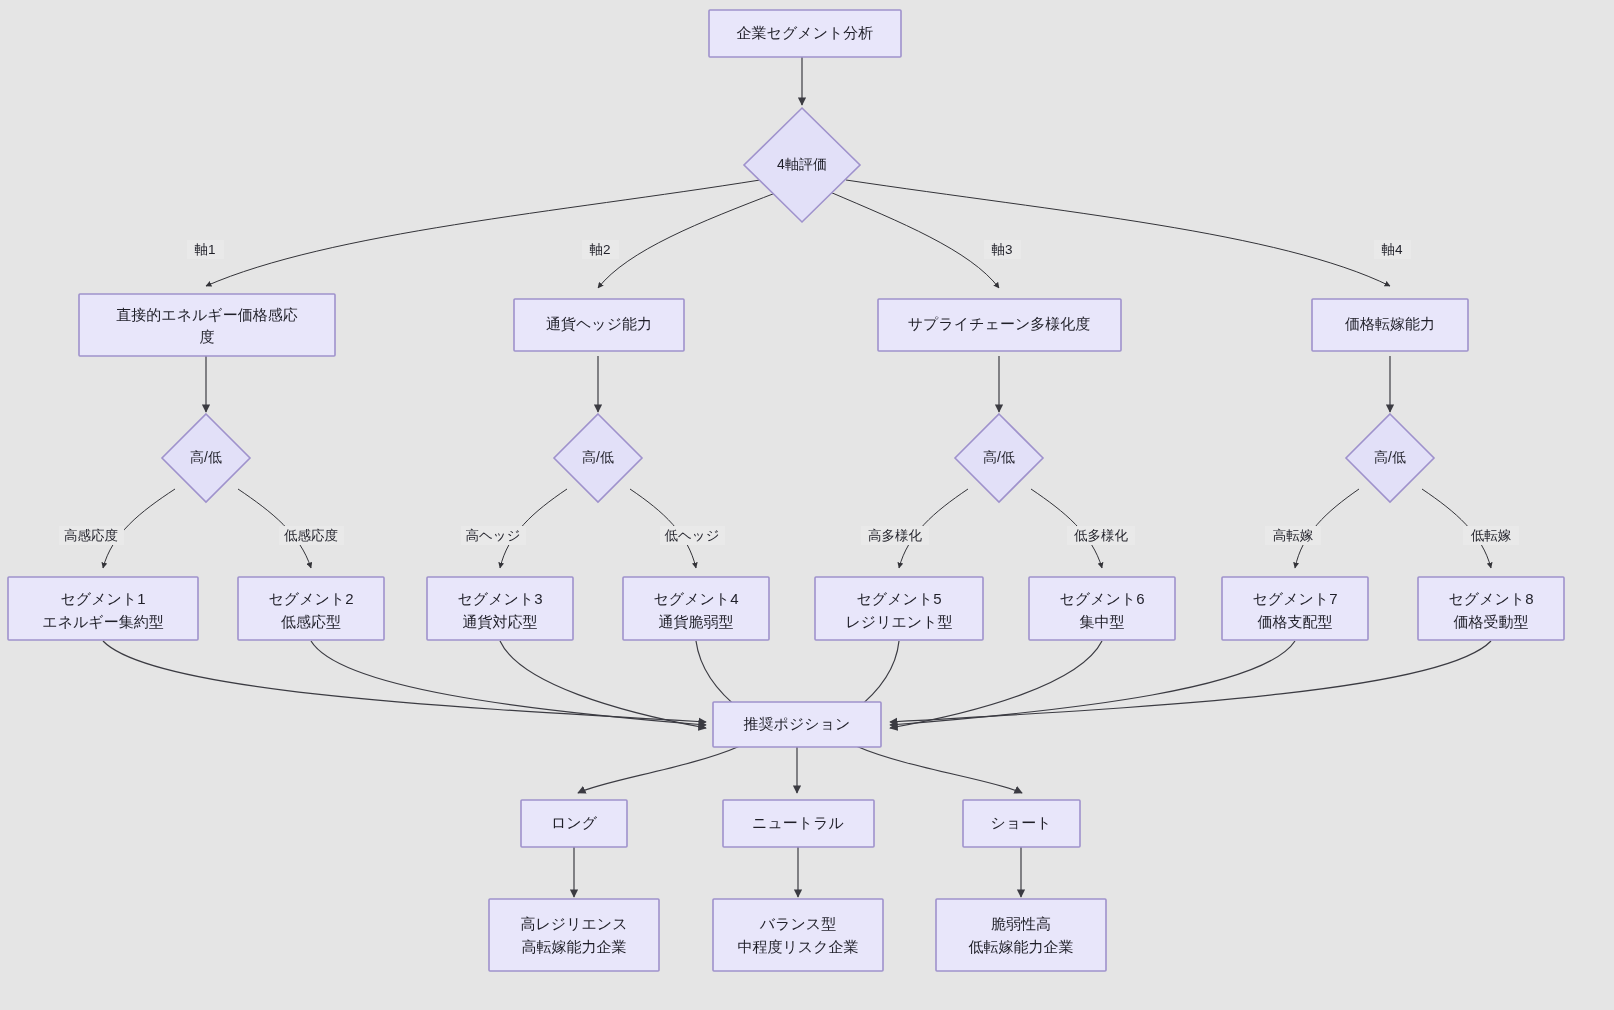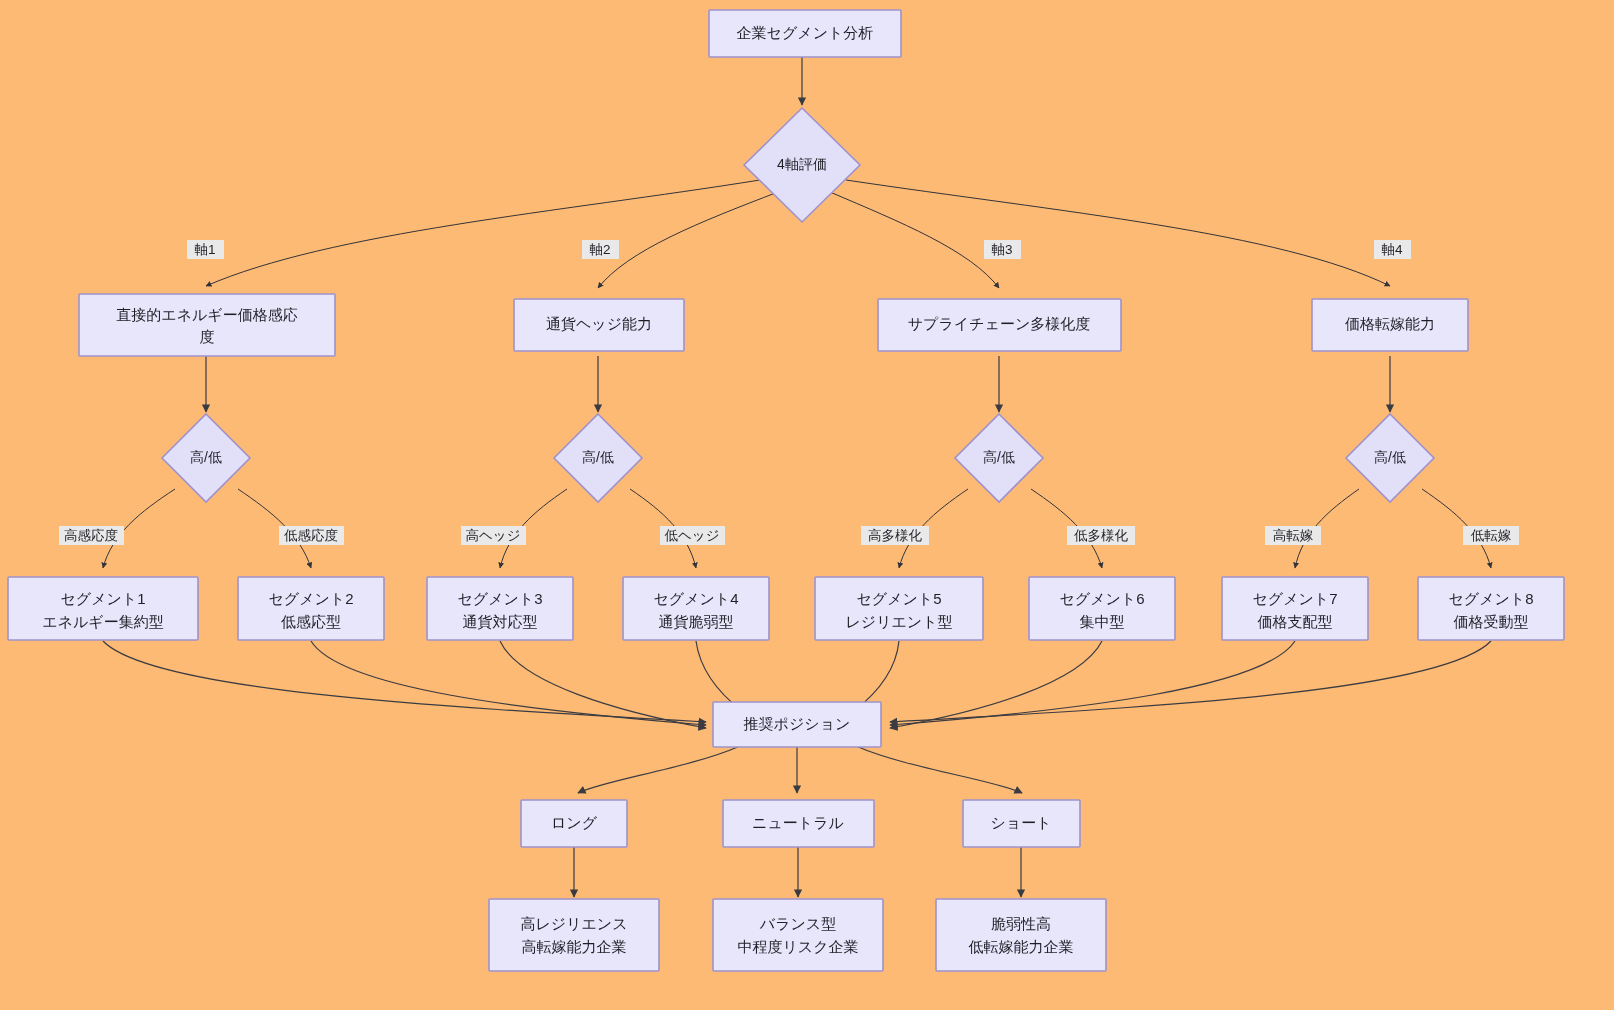--- a/index.html
+++ b/index.html
@@ -4,21 +4,21 @@
 <style>
   html, body {
     margin: 0;
     padding: 0;
     background: #ffffff;
   }
   #canvas {
     position: relative;
     width: 1614px;
     height: 1010px;
-    background: #fdba74;
+    background: #e5e5e5;
     font-family: "Liberation Sans", "DejaVu Sans", sans-serif;
     overflow: hidden;
   }
   svg.flow {
     position: absolute;
     top: 0; left: 0;
     width: 1614px;
     height: 1010px;
   }
   .node-rect {

